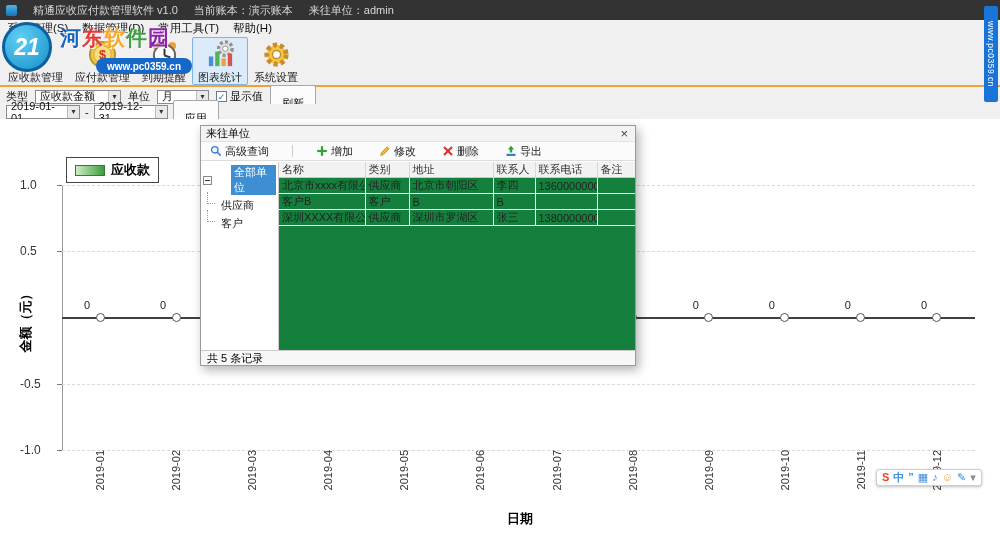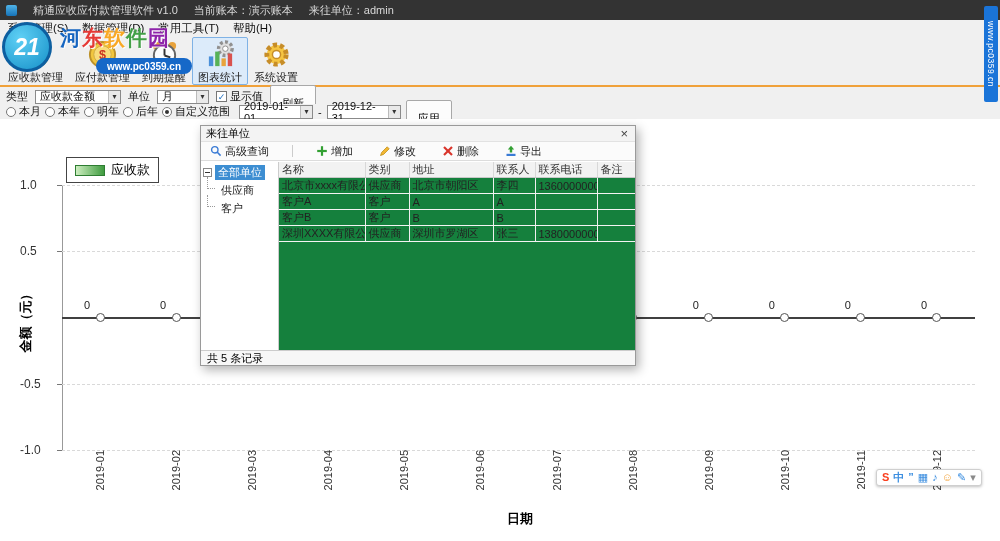--- a/index.html
+++ b/index.html
@@ -44,21 +44,21 @@
     display:inline-block;position:relative;flex:none;}
   .radio.checked::after{content:"";position:absolute;inset:2px;background:#333;border-radius:50%;}
 
   
   #chart{position:absolute;left:0;top:119px;width:1000px;height:422px;background:#fff;}
   #plot{position:absolute;inset:0;}
   .legend{position:absolute;left:66px;top:38px;border:1px solid #444;background:#fff;
     display:flex;align-items:center;gap:6px;padding:3px 8px;z-index:3;}
   .swatch{width:30px;height:11px;background:linear-gradient(to right,#cdeec0,#3f9b3f);
     border:1px solid #2e7d32;}
-  .leg-lbl{font-size:13px;font-weight:normal;}
+  .leg-lbl{font-size:13px;font-weight:bold;}
   .ylabel{position:absolute;left:-26px;top:192px;width:104px;text-align:center;font-size:13px;
     font-weight:bold;transform:rotate(-90deg);}
   .xlabel{position:absolute;left:468px;top:391px;width:104px;text-align:center;font-size:13px;font-weight:bold;}
   .y-spine{position:absolute;width:1px;background:#999;}
   .gridline{position:absolute;height:0;border-top:1px dashed #d9d9d9;}
   .ytick{position:absolute;width:36px;font-size:12px;color:#333;}
   .ymark{position:absolute;width:5px;height:1px;background:#777;}
   .zero-line{position:absolute;height:2px;background:#404040;}
   .xtick{position:absolute;width:60px;height:12px;transform:rotate(-90deg);text-align:right;
     font-size:11px;color:#333;}
@@ -74,21 +74,21 @@
   .dlg-close{font-size:13px;line-height:1;color:#444;padding:0 2px;cursor:default;}
   .dlg-toolbar{height:19px;display:flex;align-items:center;padding:0 4px;gap:16px;
     border-bottom:1px solid #dcdcdc;background:#fbfbfb;}
   .dbtn{display:inline-flex;align-items:center;gap:3px;padding:1px 5px;color:#222;}
   .vdiv{width:1px;height:12px;background:#ccc;margin:0 2px;}
   .dlg-body{position:absolute;top:36px;bottom:15px;left:0;right:0;display:flex;}
   .tree{width:78px;border-right:1px solid #ccc;padding-top:2px;flex:none;}
   .tree-root-row{display:flex;align-items:center;gap:3px;padding:1px 2px;}
   .expander{width:9px;height:9px;border:1px solid #888;background:#fff;position:relative;flex:none;}
   .expander::after{content:"";position:absolute;left:1px;right:1px;top:3px;height:1px;background:#333;}
-  .tree-root-label{background:#3d8ed2;color:#fff;padding:0 3px;}
+  .tree-root-label{background:#3d8ed2;color:#fff;padding:0 3px;margin-left:16px;}
   .tree-child{padding:2px 2px 1px 20px;position:relative;color:#222;}
   .tree-child::before{content:"";position:absolute;left:6px;top:-4px;bottom:55%;width:7px;
     border-left:1px dotted #999;border-bottom:1px dotted #999;}
   .grid-wrap{flex:1;overflow:hidden;background:#15803d;}
   #units-table{border-collapse:collapse;table-layout:fixed;width:100%;font-size:11px;}
   #units-table th{height:15px;background:#f2f2f2;border-right:1px solid #d8d8d8;
     border-bottom:1px solid #c8c8c8;text-align:left;padding:0 3px;font-weight:normal;color:#333;
     overflow:hidden;white-space:nowrap;}
   #units-table td{height:14px;border-right:1px solid #efefef;border-bottom:1px solid #f3f3f3;
     padding:0 3px;white-space:nowrap;overflow:hidden;color:#222;}
@@ -195,42 +195,20 @@
   <span class="chk-wrap">
     <span class="chk">
         <span>✓</span>
       </span>
     <span>显示值</span>
   </span>
   <button class="btn">刷新</button>
 </div>
 
 <div id="filter-row2" class="filter-row">
-  <span id="range-radios" style="display:inline-flex;align-items:center;">
-      <span class="radio-item">
-        <span class="radio"></span>
-        <span>本月</span>
-      </span>
-      <span class="radio-item">
-        <span class="radio"></span>
-        <span>本年</span>
-      </span>
-      <span class="radio-item">
-        <span class="radio"></span>
-        <span>明年</span>
-      </span>
-      <span class="radio-item">
-        <span class="radio"></span>
-        <span>后年</span>
-      </span>
-      <span class="radio-item">
-        <span class="radio checked"></span>
-        <span>自定义范围</span>
-      </span>
-    </span>
   <span class="sel" style="width:74px;">
     <span style="flex:1;">2019-01-01</span>
     <span class="arrow">▾</span>
   </span>
   <span>-</span>
   <span class="sel" style="width:74px;">
     <span style="flex:1;">2019-12-31</span>
     <span class="arrow">▾</span>
   </span>
   <button class="btn">应用</button>
@@ -373,28 +351,20 @@
           <tbody>
             <tr>
               <td>北京市xxxx有限公司</td>
               <td>供应商</td>
               <td>北京市朝阳区</td>
               <td>李四</td>
               <td>1360000000</td>
               <td></td>
             </tr>
             <tr>
-              <td>客户A</td>
-              <td>客户</td>
-              <td>A</td>
-              <td>A</td>
-              <td></td>
-              <td></td>
-            </tr>
-            <tr>
               <td>客户B</td>
               <td>客户</td>
               <td>B</td>
               <td>B</td>
               <td></td>
               <td></td>
             </tr>
             <tr>
               <td>深圳XXXX有限公司</td>
               <td>供应商</td>

